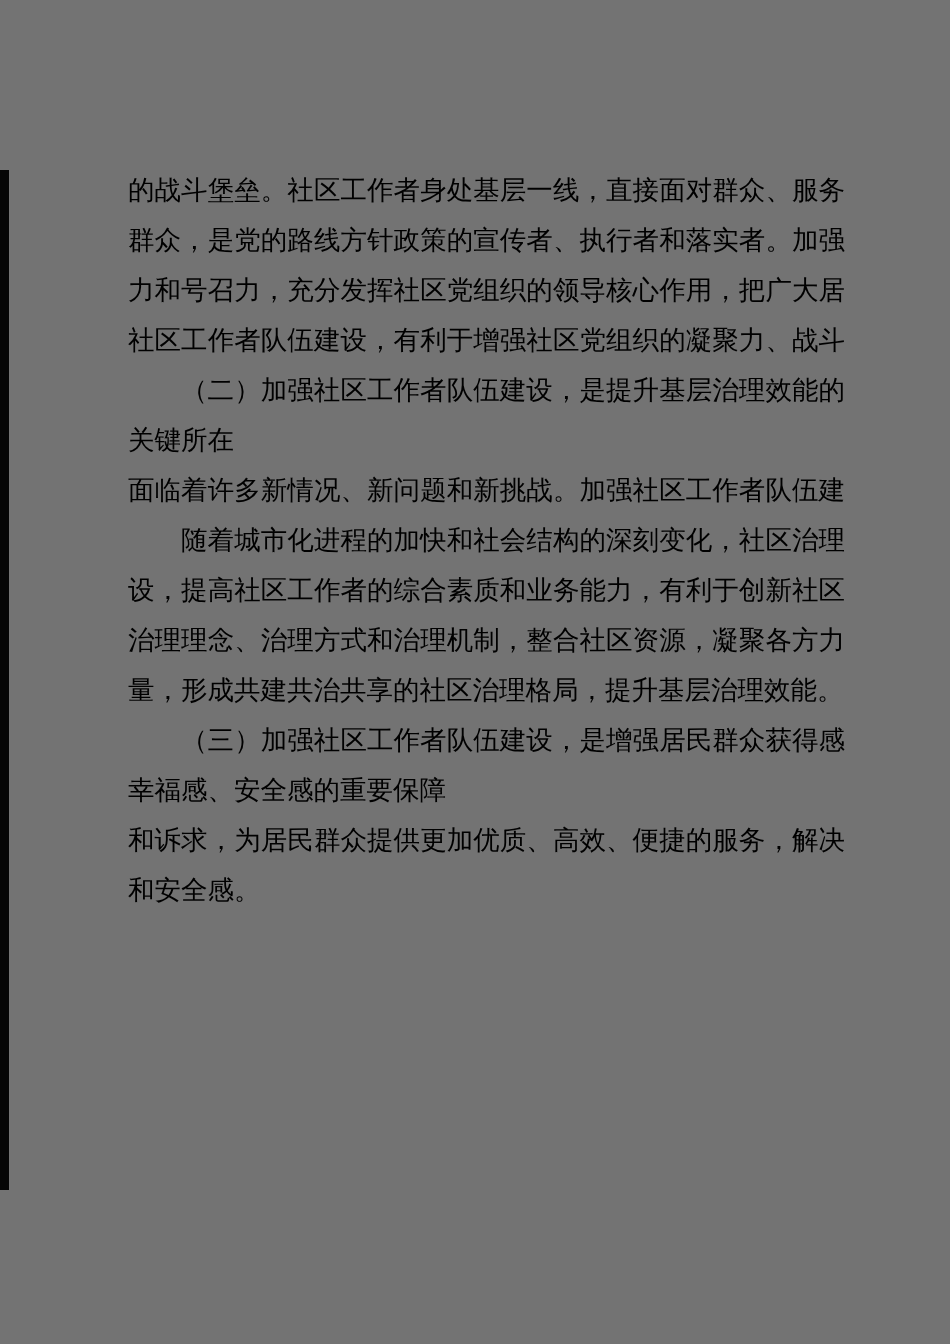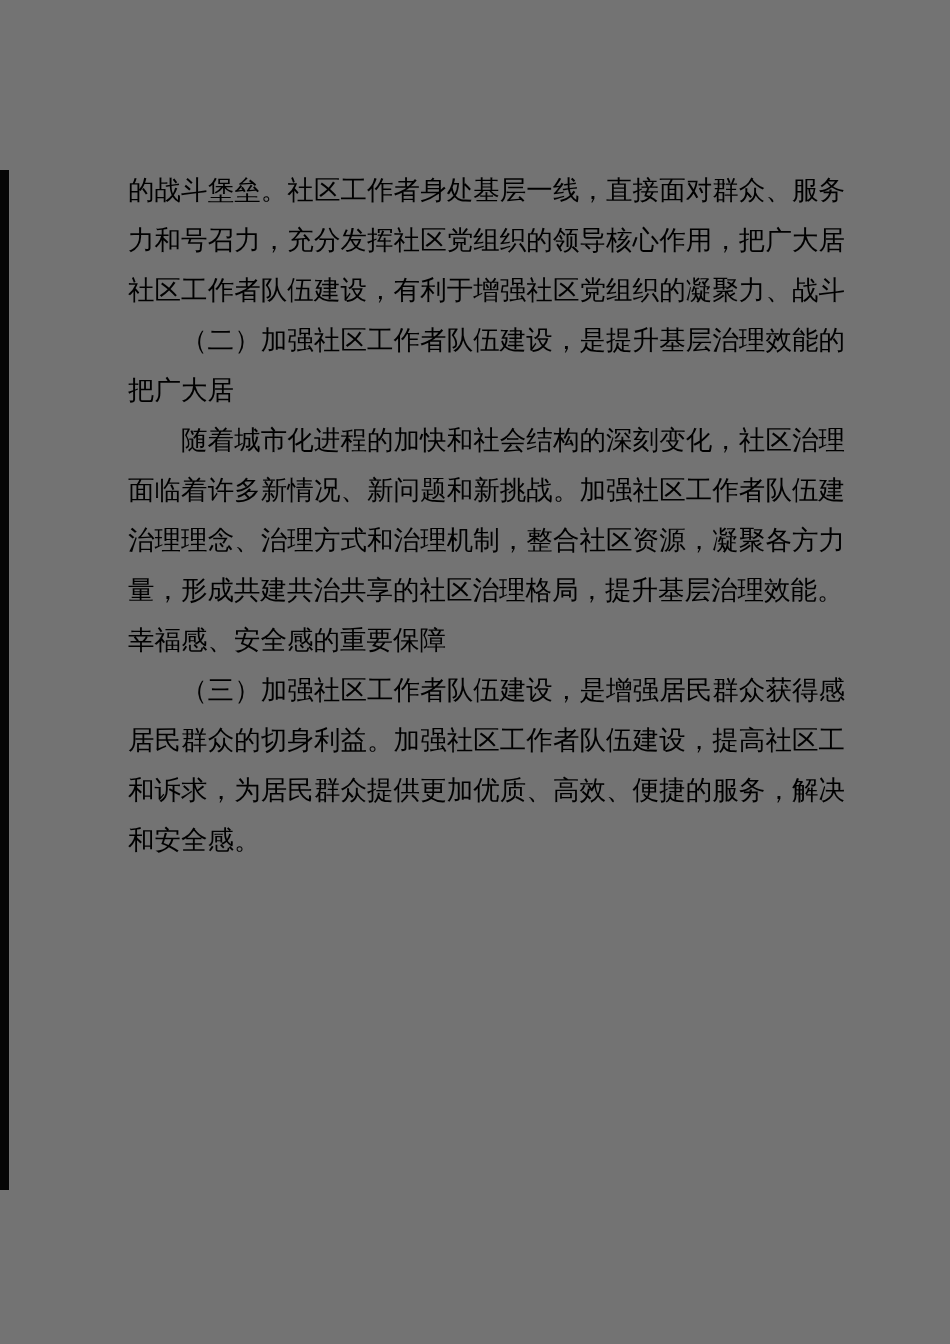--- a/index.html
+++ b/index.html
@@ -45,27 +45,28 @@
     padding-left: 53px;
   }
 </style>
 </head>
 <body>
 
 <div class="page" style="background: #737373;">
   <div class="scan-edge" style="background: rgb(5, 5, 5);"></div>
   <div class="text-block" id="text-block" style="color: rgb(0, 0, 0);">
       <div class="line fill">的战斗堡垒。社区工作者身处基层一线，直接面对群众、服务</div>
+      <div class="line fill">群众，是党的路线方针政策的宣传者、执行者和落实者。加强</div>
       <div class="line fill">力和号召力，充分发挥社区党组织的领导核心作用，把广大居</div>
       <div class="line fill">社区工作者队伍建设，有利于增强社区党组织的凝聚力、战斗</div>
       <div class="line indent fill">（二）加强社区工作者队伍建设，是提升基层治理效能的</div>
-      <div class="line">把广大居</div>
+      <div class="line">关键所在</div>
+      <div class="line fill">面临着许多新情况、新问题和新挑战。加强社区工作者队伍建</div>
       <div class="line indent fill">随着城市化进程的加快和社会结构的深刻变化，社区治理</div>
-      <div class="line fill">面临着许多新情况、新问题和新挑战。加强社区工作者队伍建</div>
+      <div class="line fill">设，提高社区工作者的综合素质和业务能力，有利于创新社区</div>
       <div class="line fill">治理理念、治理方式和治理机制，整合社区资源，凝聚各方力</div>
       <div class="line">量，形成共建共治共享的社区治理格局，提升基层治理效能。</div>
+      <div class="line indent fill">（三）加强社区工作者队伍建设，是增强居民群众获得感</div>
       <div class="line">幸福感、安全感的重要保障</div>
-      <div class="line indent fill">（三）加强社区工作者队伍建设，是增强居民群众获得感</div>
-      <div class="line fill">居民群众的切身利益。加强社区工作者队伍建设，提高社区工</div>
       <div class="line fill">和诉求，为居民群众提供更加优质、高效、便捷的服务，解决</div>
       <div class="line">和安全感。</div>
     </div>
 </div>
 
 </body></html>

